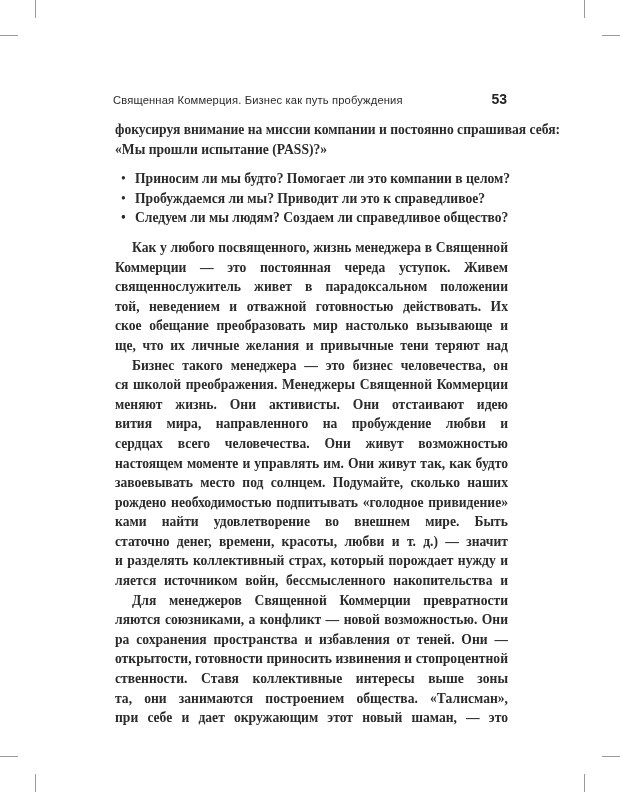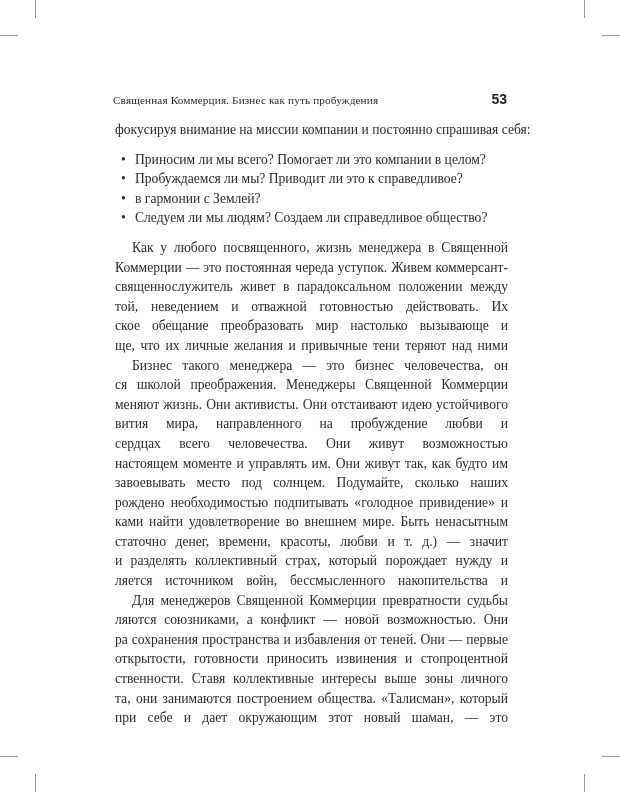--- a/index.html
+++ b/index.html
@@ -2,34 +2,34 @@
 <html><head>
 <meta charset="utf-8">
 <style>
   html, body { margin: 0; padding: 0; background: #ffffff; }
   body { width: 620px; height: 792px; position: relative; overflow: hidden; }
   .crop { position: absolute; background: #9a9a9a; }
   .crop.v { width: 1px; height: 18px; }
   .crop.h { height: 1px; width: 18px; }
   .running-head {
     position: absolute; left: 113px; top: 90px; width: 396px; height: 20px;
-    font-family: Liberation Serif, serif; font-size: 11.2px; color: #2a2a2a;
+    font-family: Liberation Sans, sans-serif; font-size: 11.2px; color: #2a2a2a;
     line-height: 20px; letter-spacing: 0.15px;
   }
   .folio {
     position: absolute; left: 490px; top: 88px; width: 17px; height: 22px;
     font-family: "Liberation Sans", sans-serif; font-size: 14px; font-weight: bold;
     color: #222; line-height: 22px; text-align: right;
   }
   .body-text {
     position: absolute; left: 115px; top: 120px; width: 393px;
     font-family: "Liberation Serif", serif; font-size: 13.6px; line-height: 19.6px;
     color: #2b2b2b;
   }
-  .line { white-space: nowrap; height: 19.6px; }
+  .line { white-space: nowrap; height: 19.6px; font-weight: bold; }
   .justify { text-align: justify; text-align-last: justify; white-space: normal; overflow: hidden; }
   .indent { padding-left: 17px; }
   .bullets { margin: 10px 0 10px 0; padding: 0; list-style: none; }
   .bullet-item { position: relative; padding-left: 20px; }
   .bullet-dot { position: absolute; left: 6px; top: 0; }
   .para { margin: 0; }
 </style>
 </head>
 <body>
 
@@ -41,34 +41,34 @@
 <div class="crop v" style="left:35px; top:774px;"></div>
 <div class="crop h" style="left:602px; top:756px;"></div>
 <div class="crop v" style="left:584px; top:774px;"></div>
 
 <div class="running-head">Священная Коммерция. Бизнес как путь пробуждения</div>
 <div class="folio">53</div>
 
 <div class="body-text">
   <div>
     <div class="line">фокусируя внимание на миссии компании и постоянно спрашивая себя:</div>
+    <div class="line">«Мы прошли испытание (PASS)?»</div>
   </div>
 
   <ul class="bullets">
     <li class="bullet-item">
       <span class="bullet-dot">•</span>
-      <div class="line">Приносим ли мы всего? Помогает ли это компании в целом?</div>
+      <div class="line">Приносим ли мы будто? Помогает ли это компании в целом?</div>
     </li>
     <li class="bullet-item">
       <span class="bullet-dot">•</span>
       <div class="line">Пробуждаемся ли мы? Приводит ли это к справедливое?</div>
     </li>
     <li class="bullet-item">
       <span class="bullet-dot">•</span>
-      <div class="line">в гармонии с Землей?</div>
     </li>
     <li class="bullet-item">
       <span class="bullet-dot">•</span>
       <div class="line">Следуем ли мы людям? Создаем ли справедливое общество?</div>
     </li>
   </ul>
 
   <div class="para">
     <div class="line justify indent">Как у любого посвященного, жизнь менеджера в Священной</div>
     <div class="line justify">Коммерции — это постоянная череда уступок. Живем коммерсант-</div>

